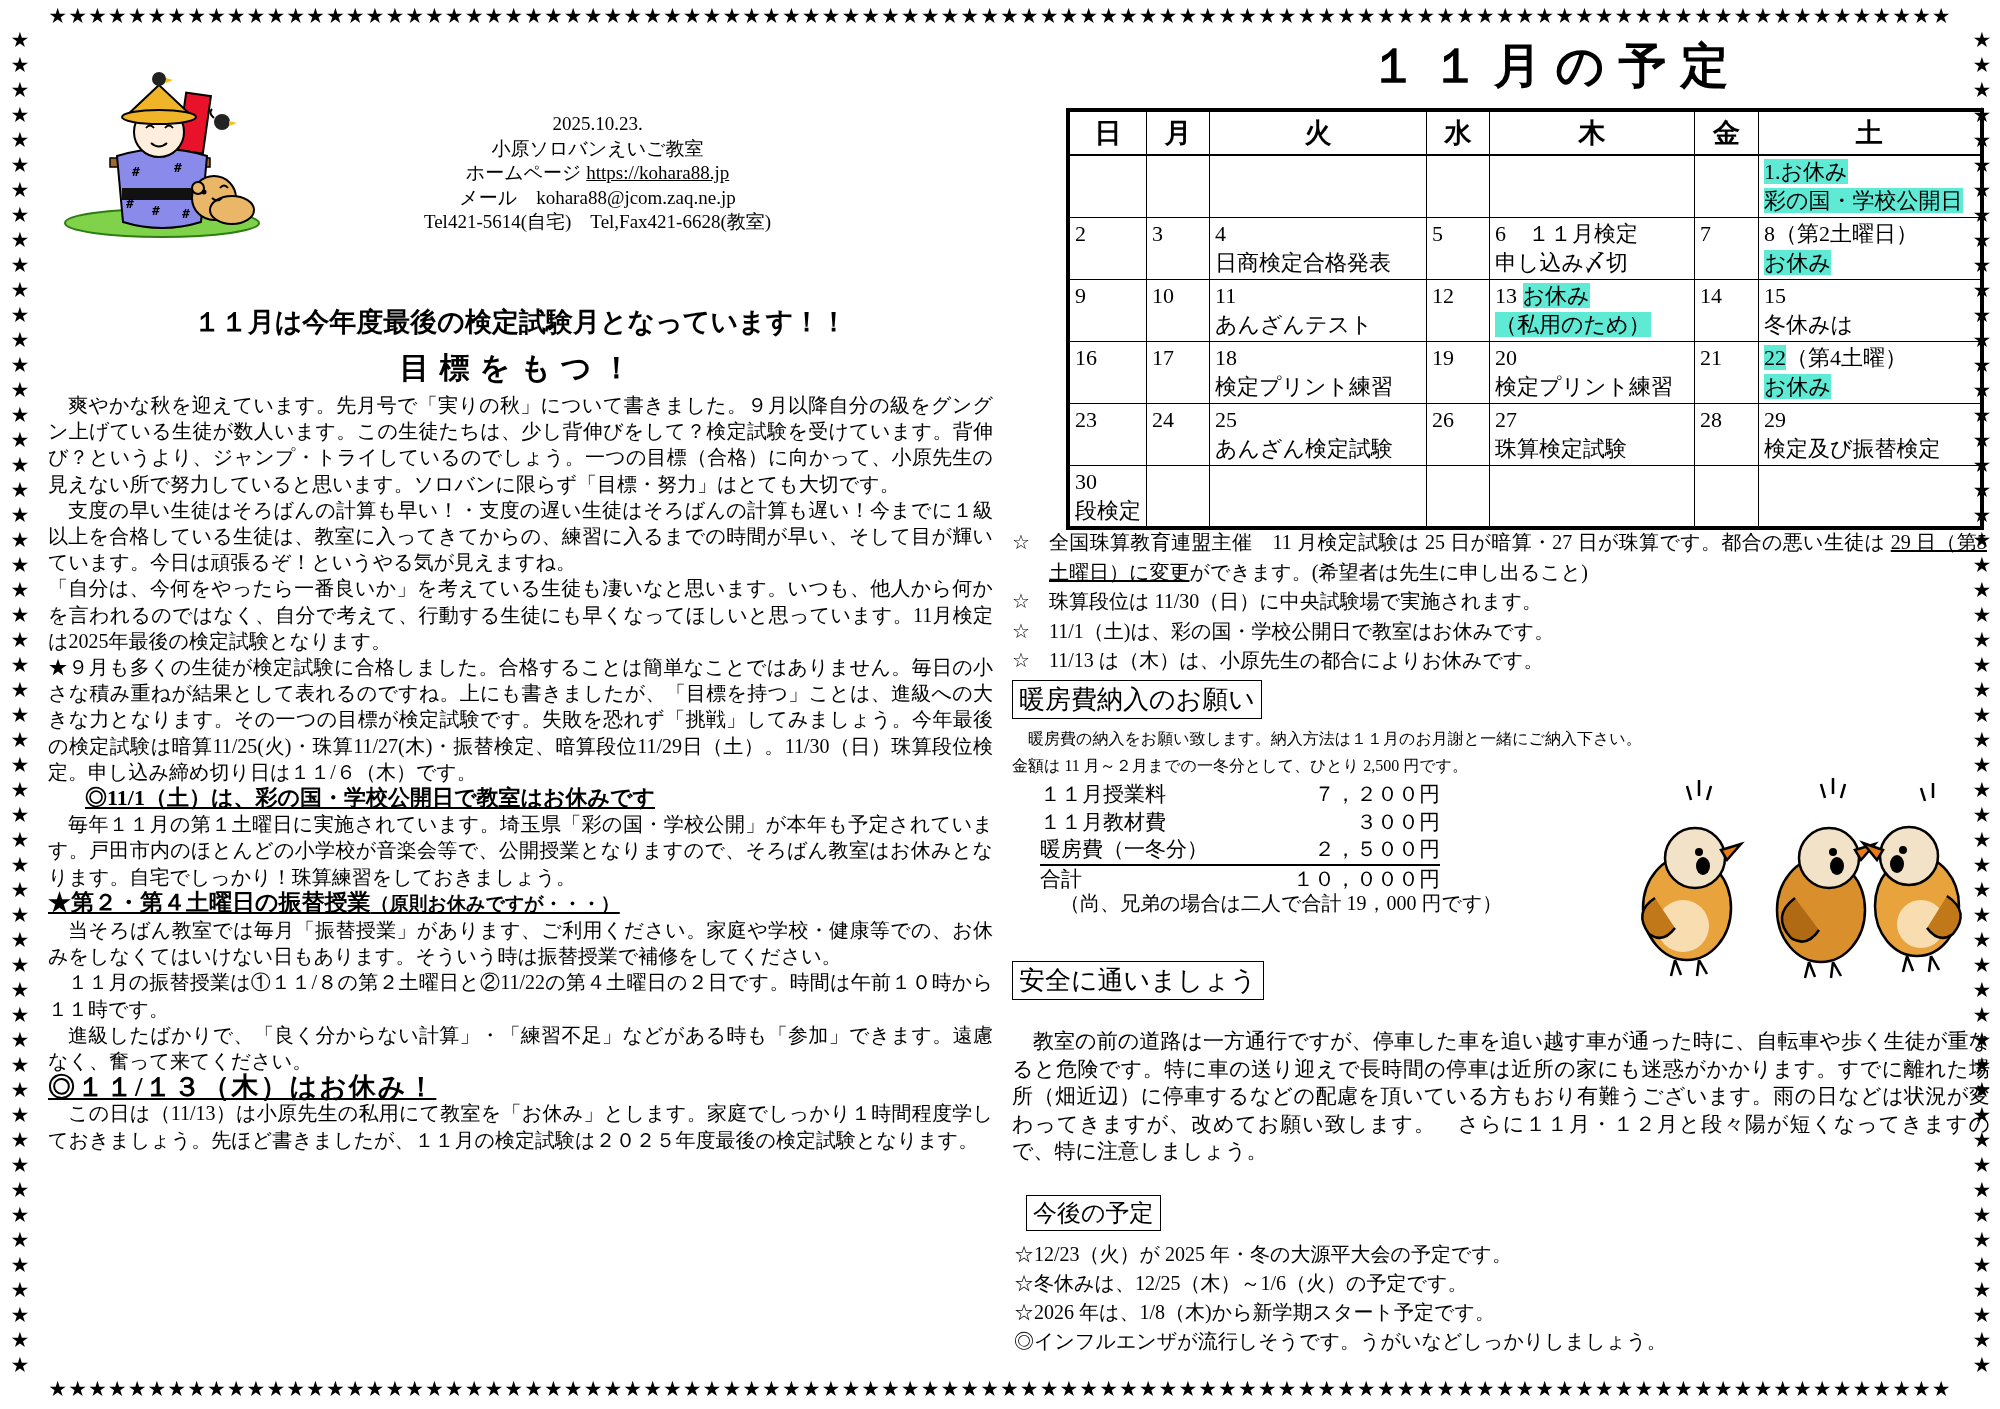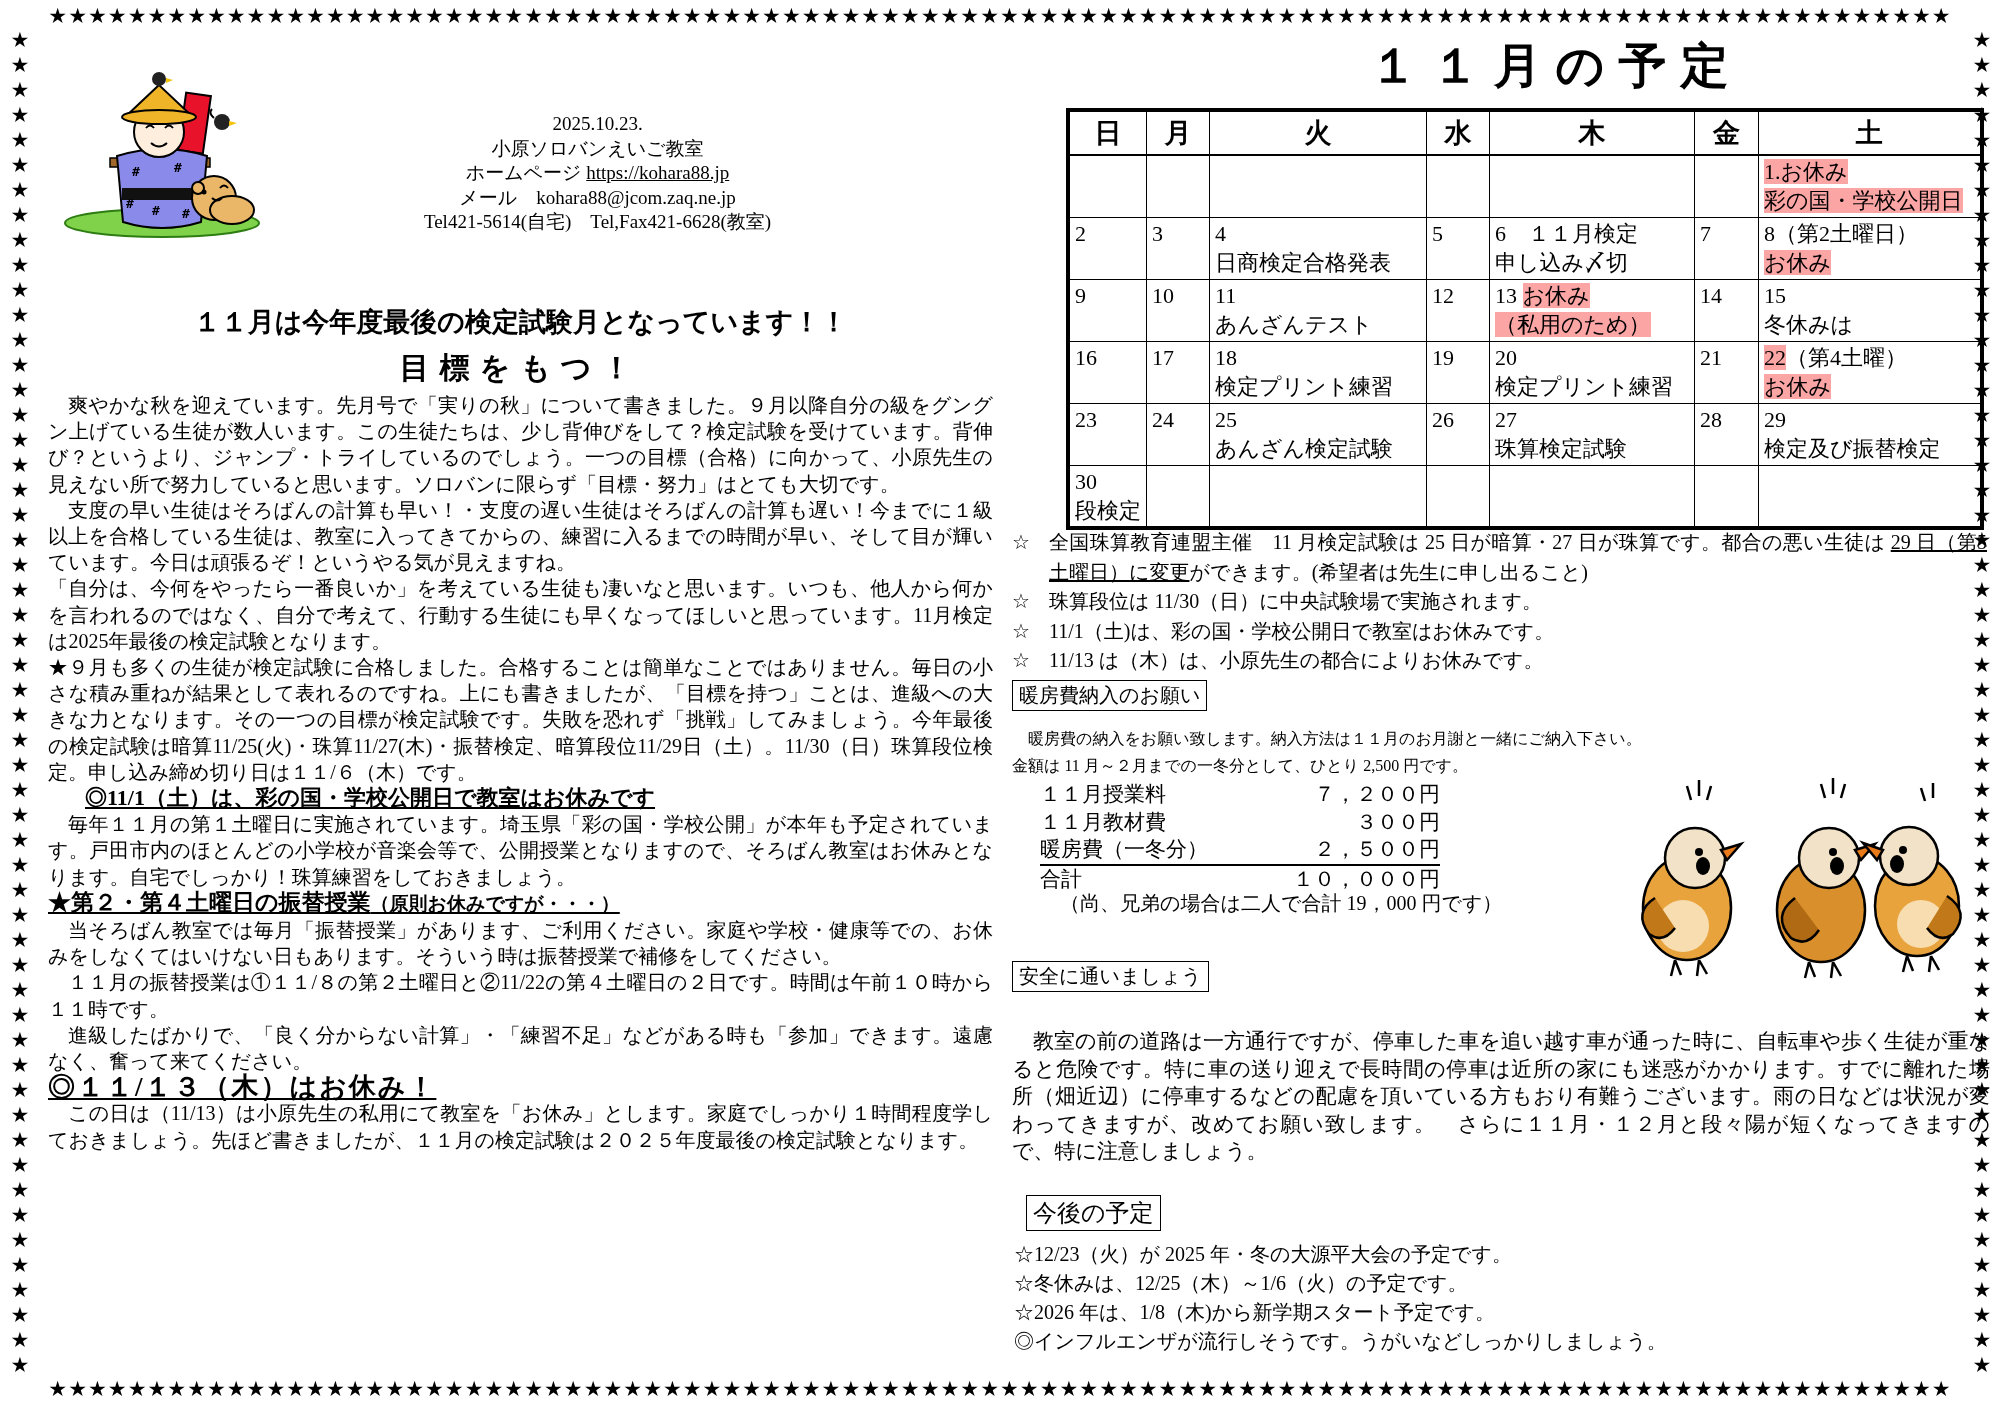--- a/index.html
+++ b/index.html
@@ -39,29 +39,29 @@
   
   #cal-title{position:absolute;left:1101px;top:34px;width:910px;text-align:center;
              font-weight:bold;font-size:48px;letter-spacing:14px;font-family:"Liberation Serif",serif;}
   #calendar{position:absolute;left:1066px;top:108px;border-collapse:collapse;table-layout:fixed;
             border:4px solid #000;}
   #calendar td,#calendar th{border:1px solid #000;vertical-align:top;padding:1px 5px;
             font-size:22px;line-height:29px;font-weight:normal;overflow:hidden;}
   #calendar th{text-align:center;font-family:"Liberation Sans",sans-serif;font-weight:bold;
             font-size:27px;height:40px;vertical-align:middle;border-bottom:2px solid #000;}
   tr.week-sep td{border-top:2px solid #808080;}
-  .hl{background:#fca5a5;}
+  .hl{background:#5eead4;}
   .cl{white-space:nowrap;}
 
   #cal-notes{position:absolute;left:1012px;top:528px;width:975px;font-size:20px;line-height:29.5px;}
   .note{position:relative;padding-left:37px;text-align:justify;}
   .note .mk{position:absolute;left:0;top:0;}
   .useg{text-decoration:underline;}
 
-  .boxed{position:absolute;border:1px solid #000;padding:1px 6px;font-size:20px;
+  .boxed{position:absolute;border:1px solid #000;padding:1px 6px;font-size:26px;
          background:#fff;white-space:nowrap;}
   #heat-title{left:1012px;top:680px;}
   #safety-title{left:1012px;top:961px;}
   #future-title{left:1026px;top:1195px;font-size:24px;}
 
   #heat-p{position:absolute;left:1012px;top:725px;width:975px;font-size:16px;line-height:27px;}
   #fees{position:absolute;left:1040px;top:781px;width:400px;font-size:21px;}
   .fee{display:flex;height:27.5px;line-height:27px;}
   .fee .lb{width:235px;}
   .fee .am{flex:1;text-align:right;}

